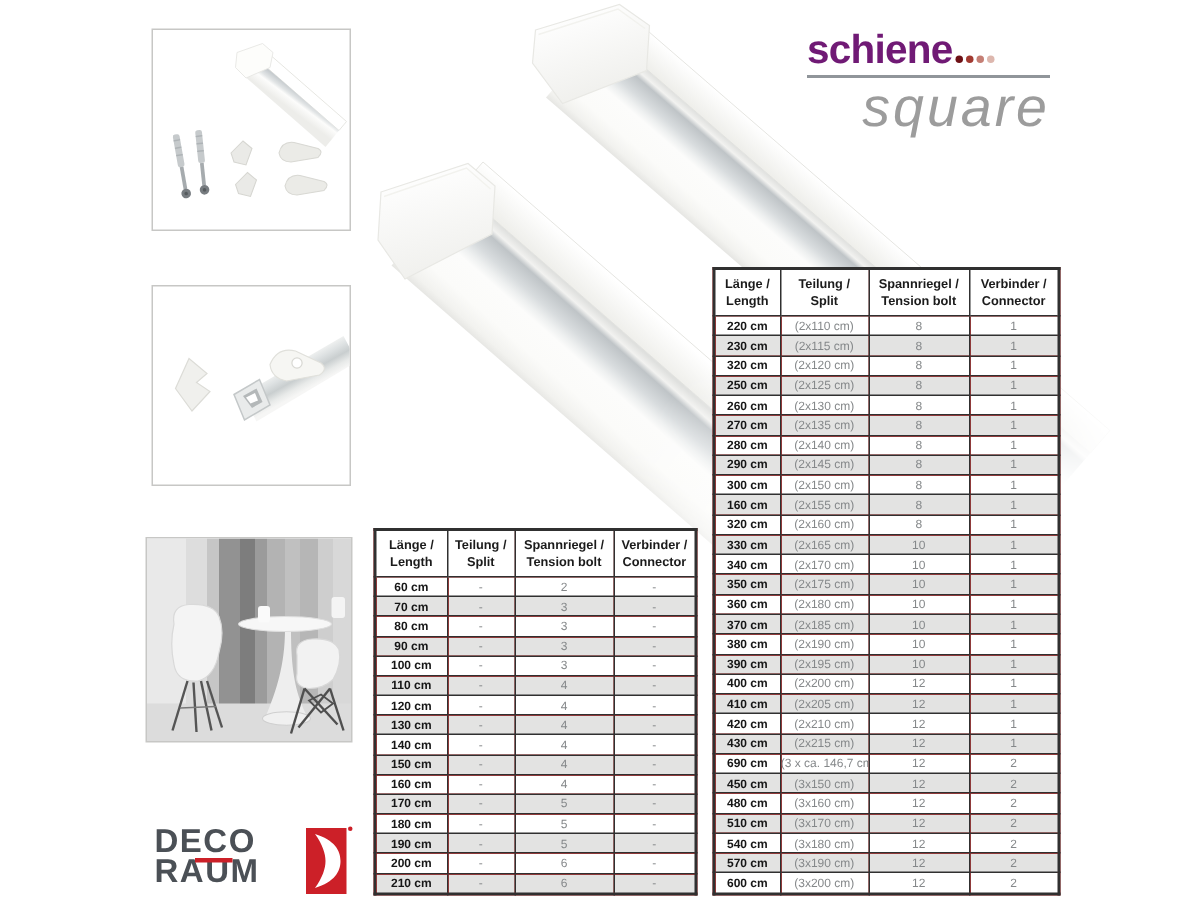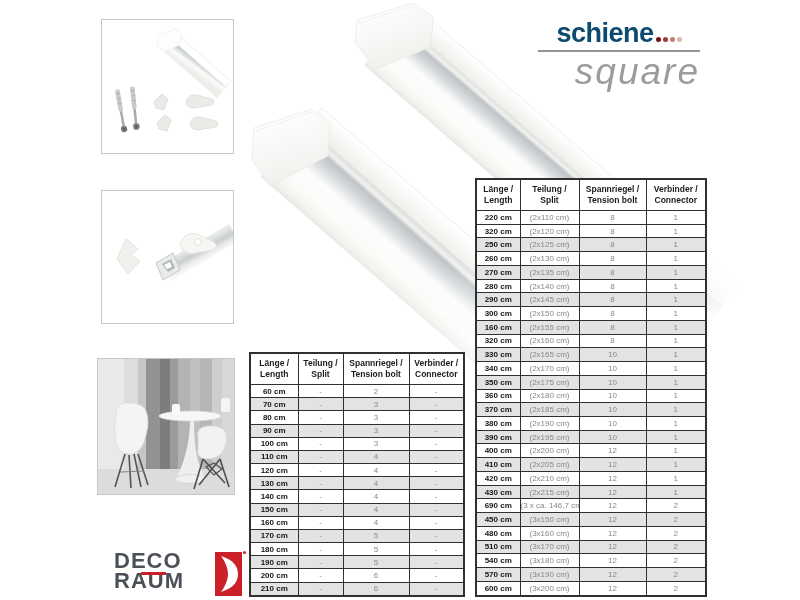--- a/index.html
+++ b/index.html
@@ -14,33 +14,33 @@
   
   .thumb{position:absolute;background:#fff;border:1px solid #c7c7c5;z-index:2;}
   .thumb svg{display:block;}
   #thumb1{left:101px;top:19px;width:131px;height:133px;}
   #thumb2{left:101px;top:190px;width:131px;height:132px;}
   #thumb3{left:97px;top:358px;width:136px;height:135px;}
 
   
   .brand{position:absolute;left:538px;top:20px;width:162px;z-index:2;}
   .brand-name{
-    font-size:27px;font-weight:bold;color:#0c4a6e;line-height:1;
-    text-align:center;letter-spacing:-0.5px;white-space:nowrap;
+    font-size:27px;font-weight:bold;color:#701a75;line-height:1;
+    text-align:left;letter-spacing:-0.5px;white-space:nowrap;
   }
   .brand-dot{display:inline-block;width:5px;height:5px;border-radius:50%;
     margin-left:2px;vertical-align:baseline;}
   .brand-rule{height:2px;background:#90959a;margin-top:3px;}
   .brand-sub{
     font-size:37px;font-weight:400;color:#9c9c9c;line-height:1;
     text-align:right;letter-spacing:2px;margin-top:1px;font-style:italic;
   }
 
   
-  .deco{position:absolute;left:103px;top:551px;width:134px;height:47px;z-index:2;margin-left:11px;}
+  .deco{position:absolute;left:103px;top:551px;width:134px;height:47px;z-index:2;}
   .deco-text{position:absolute;left:0;top:0;
     font-size:22px;font-weight:bold;color:#4b5056;letter-spacing:1px;
     line-height:0.93;transform-origin:0 0;}
   .deco-bar{position:absolute;left:27px;top:21px;width:25px;height:3px;background:#cc2028;}
   .deco-mark{position:absolute;left:101px;top:0px;}
   .deco-reg{position:absolute;left:129px;top:0px;width:3px;height:3px;background:#cc2028;border-radius:50%;}
 
   
   table.spec{
     position:absolute;z-index:5;border-collapse:collapse;table-layout:fixed;
@@ -402,20 +402,26 @@
 Connector</th>
       </tr>
     </thead>
     <tbody>
       <tr>
         <td class="len">220 cm</td>
         <td>(2x110 cm)</td>
         <td>8</td>
         <td>1</td>
       </tr>
+      <tr class="alt">
+        <td class="len">230 cm</td>
+        <td>(2x115 cm)</td>
+        <td>8</td>
+        <td>1</td>
+      </tr>
       <tr>
         <td class="len">320 cm</td>
         <td>(2x120 cm)</td>
         <td>8</td>
         <td>1</td>
       </tr>
       <tr class="alt">
         <td class="len">250 cm</td>
         <td>(2x125 cm)</td>
         <td>8</td>

